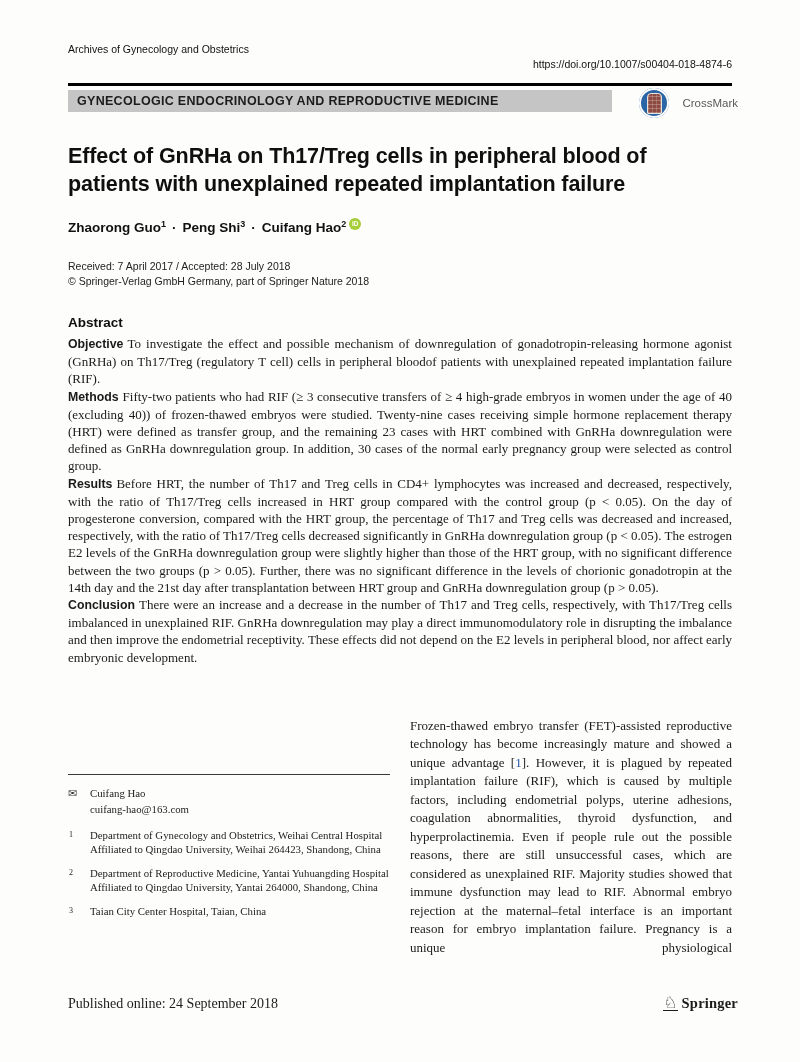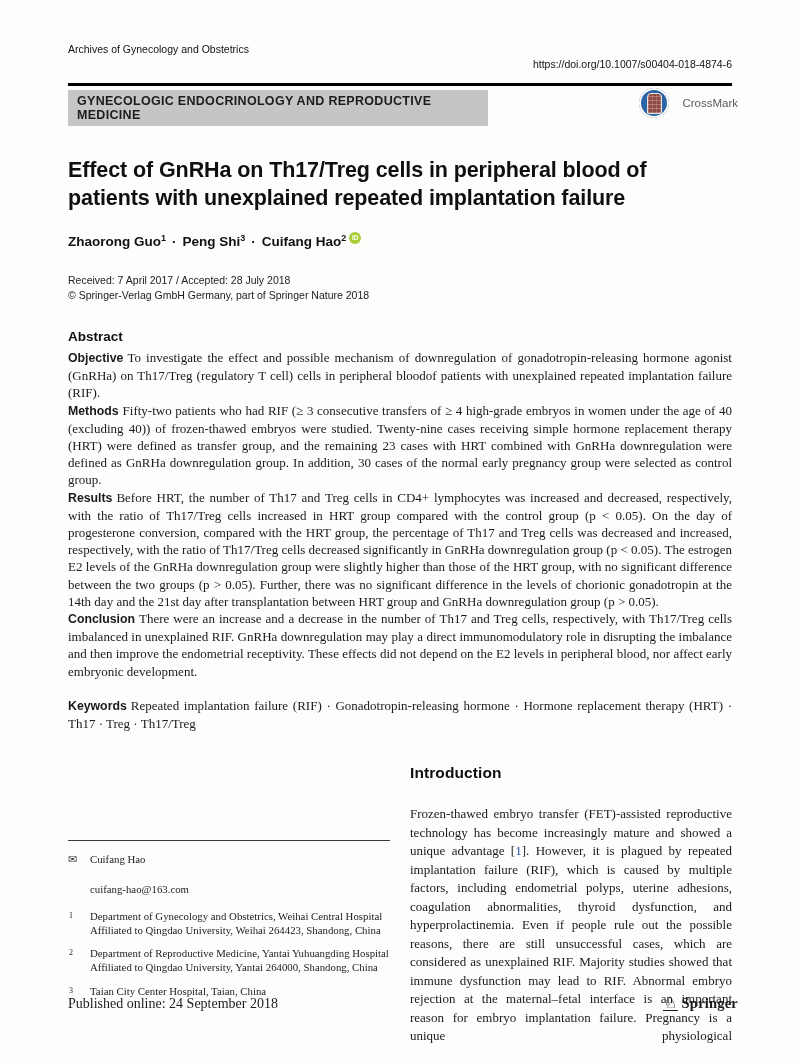--- a/index.html
+++ b/index.html
@@ -13,21 +13,21 @@
     overflow:hidden;
     font-family:"Liberation Serif", serif;
     color:#1a1a1a;
   }
   
   .journal-line{font-family:"Liberation Sans",sans-serif;font-size:10.5px;line-height:15px;color:#111;}
   .doi-line{font-family:"Liberation Sans",sans-serif;font-size:10.5px;line-height:15px;color:#111;text-align:right;}
   .thick-rule{height:3px;background:#000;margin-top:11px;}
   .banner{
     margin-top:4px;
-    width:420px;
+    width:544px;
     box-sizing:border-box;
     background:#c5c5c5;
     color:#1c1c1c;
     font-family:"Liberation Sans",sans-serif;
     font-weight:bold;
     font-size:12.5px;
     letter-spacing:.3px;
     padding:4px 9px 4px 9px;
   }
   .crossmark{
@@ -106,21 +106,21 @@
   .columns{
     margin-top:28px;
     display:flex;gap:20px;
   }
   .col-left{width:322px;flex:0 0 322px;}
   .col-right{width:322px;flex:0 0 322px;}
   .footnotes{margin-top:80px;font-size:10.8px;line-height:13.8px;color:#1c1c1c;}
   .fn-rule{border-top:1px solid #3a3a3a;margin-bottom:12px;}
   .correspondence{display:flex;margin-bottom:13px;}
   .envelope{width:22px;flex:0 0 22px;font-size:11px;color:#333;}
-  .corr-email{margin-top:16px;}
+  .corr-email{margin-top:2px;}
   .aff{position:relative;padding-left:22px;margin-bottom:10px;}
   .aff sup{position:absolute;left:1px;top:-1px;font-size:8px;}
   .intro-h{
     font-family:"Liberation Sans",sans-serif;
     font-size:15.5px;font-weight:bold;color:#0f0f0f;
     margin:4px 0 0 0;letter-spacing:.1px;
   }
   .intro-p{
     margin:23px 0 0 0;
     font-size:13px;line-height:18.5px;
@@ -170,41 +170,39 @@
     <div>Received: 7 April 2017 / Accepted: 28 July 2018</div>
     <div>© Springer-Verlag GmbH Germany, part of Springer Nature 2018</div>
   </div>
 
   <section class="abstract">
     <h2>Abstract</h2>
     <p><span class="runin">Objective</span><span>To investigate the effect and possible mechanism of downregulation of gonadotropin-releasing hormone agonist (GnRHa) on Th17/Treg (regulatory T cell) cells in peripheral bloodof patients with unexplained repeated implantation failure (RIF).</span></p>
     <p><span class="runin">Methods</span><span>Fifty-two patients who had RIF (≥ 3 consecutive transfers of ≥ 4 high-grade embryos in women under the age of 40 (excluding 40)) of frozen-thawed embryos were studied. Twenty-nine cases receiving simple hormone replacement therapy (HRT) were defined as transfer group, and the remaining 23 cases with HRT combined with GnRHa downregulation were defined as GnRHa downregulation group. In addition, 30 cases of the normal early pregnancy group were selected as control group.</span></p>
     <p><span class="runin">Results</span><span>Before HRT, the number of Th17 and Treg cells in CD4+ lymphocytes was increased and decreased, respectively, with the ratio of Th17/Treg cells increased in HRT group compared with the control group (p &lt; 0.05). On the day of progesterone conversion, compared with the HRT group, the percentage of Th17 and Treg cells was decreased and increased, respectively, with the ratio of Th17/Treg cells decreased significantly in GnRHa downregulation group (p &lt; 0.05). The estrogen E2 levels of the GnRHa downregulation group were slightly higher than those of the HRT group, with no significant difference between the two groups (p &gt; 0.05). Further, there was no significant difference in the levels of chorionic gonadotropin at the 14th day and the 21st day after transplantation between HRT group and GnRHa downregulation group (p &gt; 0.05).</span></p>
     <p><span class="runin">Conclusion</span><span>There were an increase and a decrease in the number of Th17 and Treg cells, respectively, with Th17/Treg cells imbalanced in unexplained RIF. GnRHa downregulation may play a direct immunomodulatory role in disrupting the imbalance and then improve the endometrial receptivity. These effects did not depend on the E2 levels in peripheral blood, nor affect early embryonic development.</span></p>
-    <p class="keywords"><span class="runin">Keywords</span><span>Repeated implantation failure (RIF) · Gonadotropin-releasing hormone · Hormone replacement therapy (HRT) · Th17 · Treg · Th17/Treg</span></p>
   </section>
 
   <div class="columns">
     <div class="col-left">
       <div class="footnotes">
         <div class="fn-rule"></div>
         <div class="correspondence">
           <span class="envelope">✉</span>
           <span>
             <div>Cuifang Hao</div>
             <div class="corr-email">cuifang-hao@163.com</div>
           </span>
         </div>
         <div class="aff"><sup>1</sup><span>Department of Gynecology and Obstetrics, Weihai Central Hospital Affiliated to Qingdao University, Weihai 264423, Shandong, China</span></div>
         <div class="aff"><sup>2</sup><span>Department of Reproductive Medicine, Yantai Yuhuangding Hospital Affiliated to Qingdao University, Yantai 264000, Shandong, China</span></div>
         <div class="aff"><sup>3</sup><span>Taian City Center Hospital, Taian, China</span></div>
       </div>
     </div>
     <div class="col-right">
-      <h2 class="intro-h">Introduction</h2>
       <p class="intro-p"><span>Frozen-thawed embryo transfer (FET)-assisted reproductive technology has become increasingly mature and showed a unique advantage [</span><span class="ref-link">1</span><span>]. However, it is plagued by repeated implantation failure (RIF), which is caused by multiple factors, including endometrial polyps, uterine adhesions, coagulation abnormalities, thyroid dysfunction, and hyperprolactinemia. Even if people rule out the possible reasons, there are still unsuccessful cases, which are considered as unexplained RIF. Majority studies showed that immune dysfunction may lead to RIF. Abnormal embryo rejection at the maternal–fetal interface is an important reason for embryo implantation failure. Pregnancy is a unique physiological</span></p>
     </div>
   </div>
 
   <div class="footer">
     <div class="pub-online">Published online: 24 September 2018</div>
     <div class="springer">
       <span class="sp-mark">♘</span>
       <span class="sp-name">Springer</span>
     </div>

